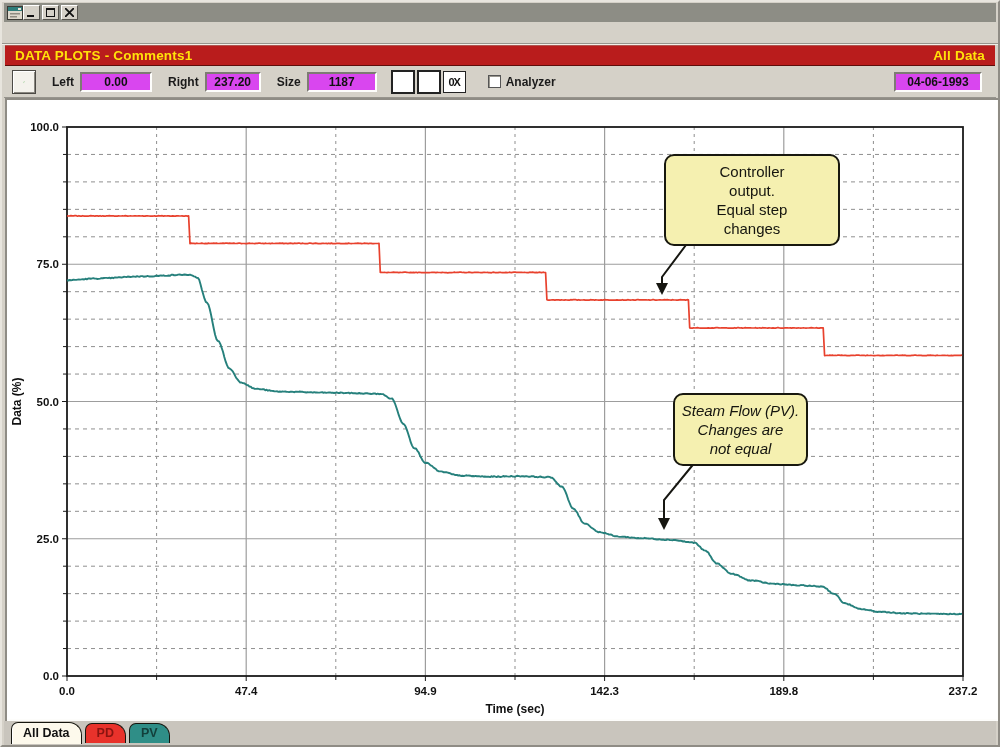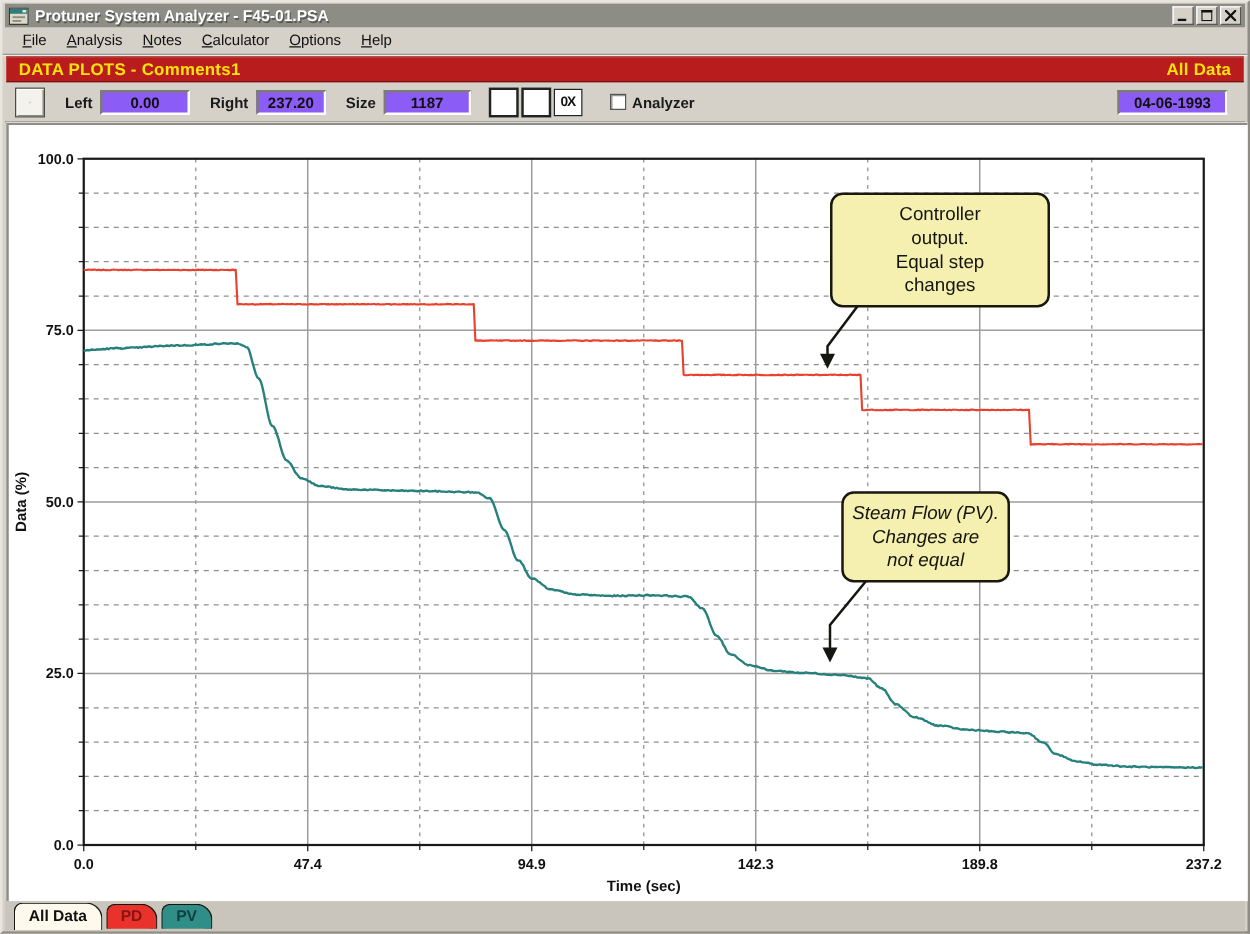--- a/index.html
+++ b/index.html
@@ -21,21 +21,21 @@
   .groove{position:absolute;left:0;right:0;height:2px;border-top:1px solid #97948d;border-bottom:1px solid #f2efe8;}
   
   .hdr{position:absolute;left:3px;top:43px;right:3px;height:21px;background:#b91c1c;
        display:flex;align-items:center;justify-content:space-between;padding:0 10px;
        border-top:1px solid #b05450;border-bottom:1px solid #5e0d0a;}
   .hdr span{color:#ffe20a;font-weight:bold;font-size:13.5px;letter-spacing:.2px;}
   
   .toolbar{position:absolute;left:2px;top:64px;right:2px;height:32px;background:#d5d1c8;
            display:flex;align-items:center;padding-left:8px;border-bottom:1px solid #97948d;}
   .tlabel{font-size:12px;font-weight:bold;color:#1a1a1a;margin:0 6px 0 16px;}
-  .tfield{height:20px;background:#8b5cf6;border:2px solid;border-color:#7e7b74 #fdfdfb #fdfdfb #7e7b74;
+  .tfield{height:20px;background:#d946ef;border:2px solid;border-color:#7e7b74 #fdfdfb #fdfdfb #7e7b74;
           text-align:center;font-size:12px;font-weight:bold;color:#111;padding:0;}
   .tbtn{background:#fff;padding:10px;display:flex;align-items:center;justify-content:center;cursor:default;}
   .plotbtn{width:24px;height:24px;border:1px solid #4c4a45;box-shadow:1px 1px 0 #fff inset,-1px -1px 0 #8a8780 inset;background:#f4f2ec;}
   .zoombtn{width:23px;height:21px;border:2px solid #222;margin-right:2px;}
   .resetbtn{width:23px;height:21px;border:1px solid #222;font-size:11px;font-weight:bold;letter-spacing:-1px;color:#111;}
   .chkwrap{display:flex;align-items:center;margin-left:22px;}
   .chkbox{width:13px;height:13px;background:#fff;border:1px solid #555;box-shadow:1px 1px 0 #9a978f inset;}
   .chklabel{font-size:12px;font-weight:bold;color:#1a1a1a;margin-left:5px;}
   .datefield{position:absolute;right:14px;top:6px;width:88px;}
   
@@ -56,49 +56,40 @@
 <div class="win">
 
   <div class="titlebar">
     <svg class="app-icon" width="16" height="14" viewBox="0 0 16 14">
       <rect x="0.5" y="0.5" width="15" height="13" fill="#dcd8cc" stroke="#3a3a35"></rect>
       <rect x="1" y="1" width="14" height="4" fill="#2e7d7a"></rect>
       <rect x="11" y="2" width="3" height="2" fill="#e8e5da"></rect>
       <rect x="3" y="7" width="10" height="1.5" fill="#8f8c82"></rect>
       <rect x="3" y="10" width="7" height="1.5" fill="#8f8c82"></rect>
     </svg>
-    <span class="title-text">Protuner System Analyzer - F45-01.PSA</span>
     <span class="winbtns">
       <button class="wb">
         <svg width="9" height="9" viewBox="0 0 9 9">
             <rect x="0" y="7" width="7" height="2" fill="#111"></rect>
           </svg>
       </button>
       <button class="wb">
         <svg width="9" height="9" viewBox="0 0 9 9">
             <rect x="0.5" y="0.5" width="8" height="8" fill="none" stroke="#111"></rect>
             <rect x="0" y="0" width="9" height="2" fill="#111"></rect>
           </svg>
       </button>
       <button class="wb">
         <svg width="9" height="9" viewBox="0 0 9 9">
             <path d="M0,0 L9,9 M9,0 L0,9" stroke="#111" stroke-width="1.8"></path>
           </svg>
       </button>
     </span>
   </div>
 
-  <div class="menubar" id="menubar">
-      <span class="mi"><u>F</u>ile</span>
-      <span class="mi"><u>A</u>nalysis</span>
-      <span class="mi"><u>N</u>otes</span>
-      <span class="mi"><u>C</u>alculator</span>
-      <span class="mi"><u>O</u>ptions</span>
-      <span class="mi"><u>H</u>elp</span>
-    </div>
   <div class="groove" style="top:41px;"></div>
 
   <div class="hdr">
     <span>DATA PLOTS - Comments1</span>
     <span>All Data</span>
   </div>
 
   <div class="toolbar">
     <button class="tbtn plotbtn">
       <svg width="16" height="16" viewBox="0 0 16 16">

